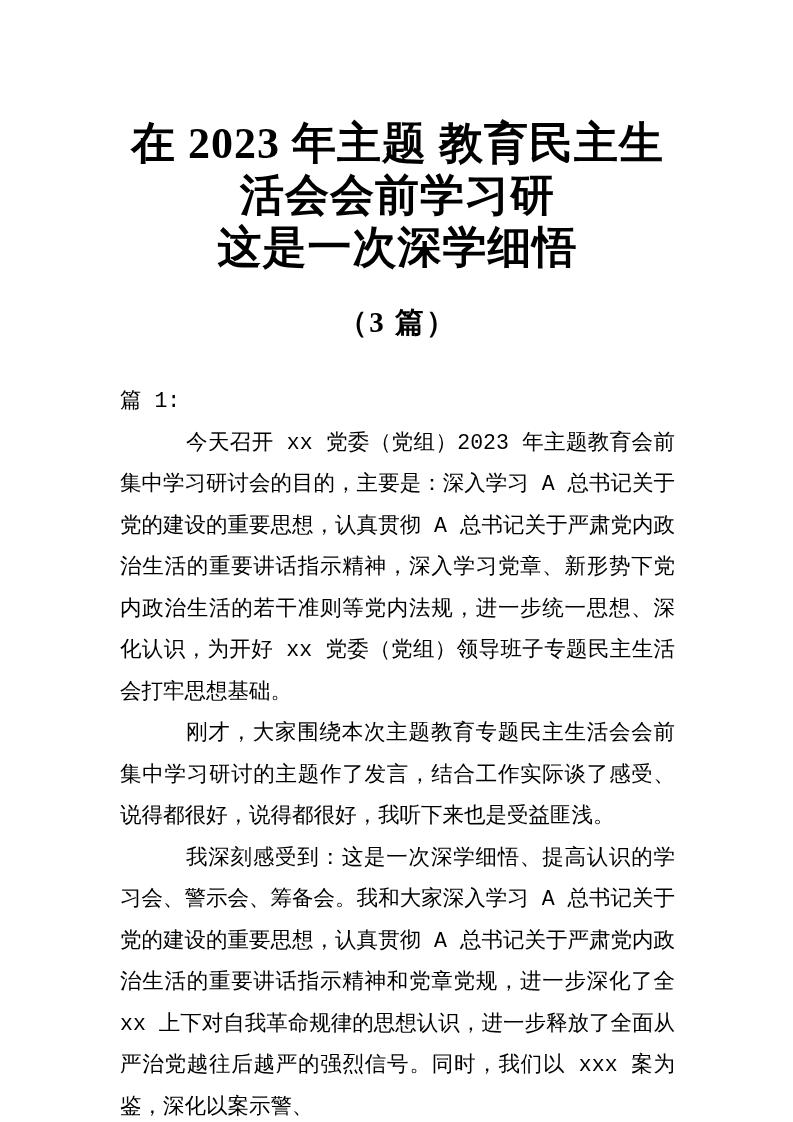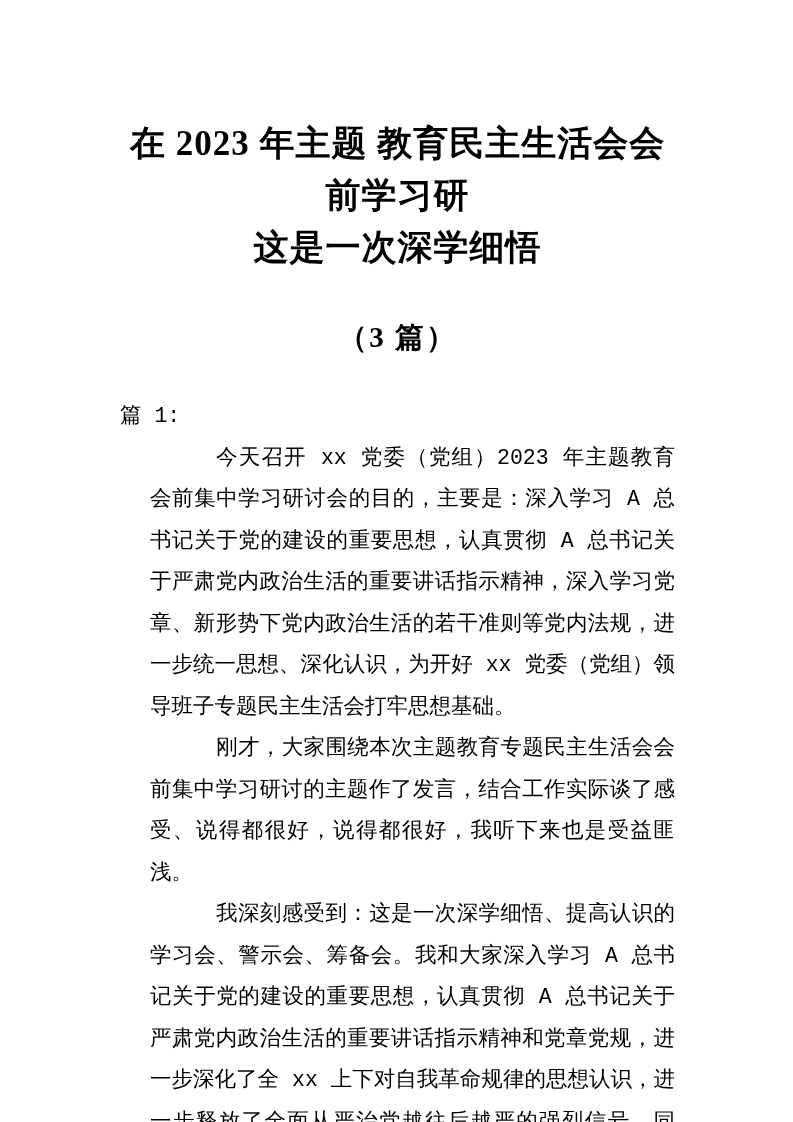--- a/index.html
+++ b/index.html
@@ -10,46 +10,46 @@
     font-family: "Liberation Serif", "DejaVu Serif", serif;
     overflow: hidden;
   }
   .page {
     width: 793px;
     height: 1122px;
     padding: 118px 118px 0 120px;
     background: #ffffff;
   }
   .doc-title {
-    font-size: 35px;
+    font-size: 44px;
     font-weight: bold;
     line-height: 52px;
     text-align: center;
     letter-spacing: 1px;
   }
   .title-line { display: block; }
   .doc-subtitle {
-    margin-top: 46px;
+    margin-top: 31px;
     font-size: 29px;
     line-height: 34px;
     font-weight: bold;
     text-align: center;
     letter-spacing: 2px;
   }
   .doc-body {
     margin-top: 42px;
     font-size: 21.5px;
     line-height: 41.5px;
   }
   .doc-body p {
     text-align: justify;
     text-justify: inter-ideograph;
     font-family: Liberation Mono, monospace;
   }
-  .doc-body p.indent { text-indent: 66px; margin-left: 30px; }
+  .doc-body p.indent { text-indent: 66px; }
 </style>
 </head>
 <body>
 
 <div class="page">
 
   <h1 class="doc-title">
     <span class="title-line">在 2023 年主题 教育民主生活会会前学习研</span>
     <span class="title-line">这是一次深学细悟</span>
   </h1>

